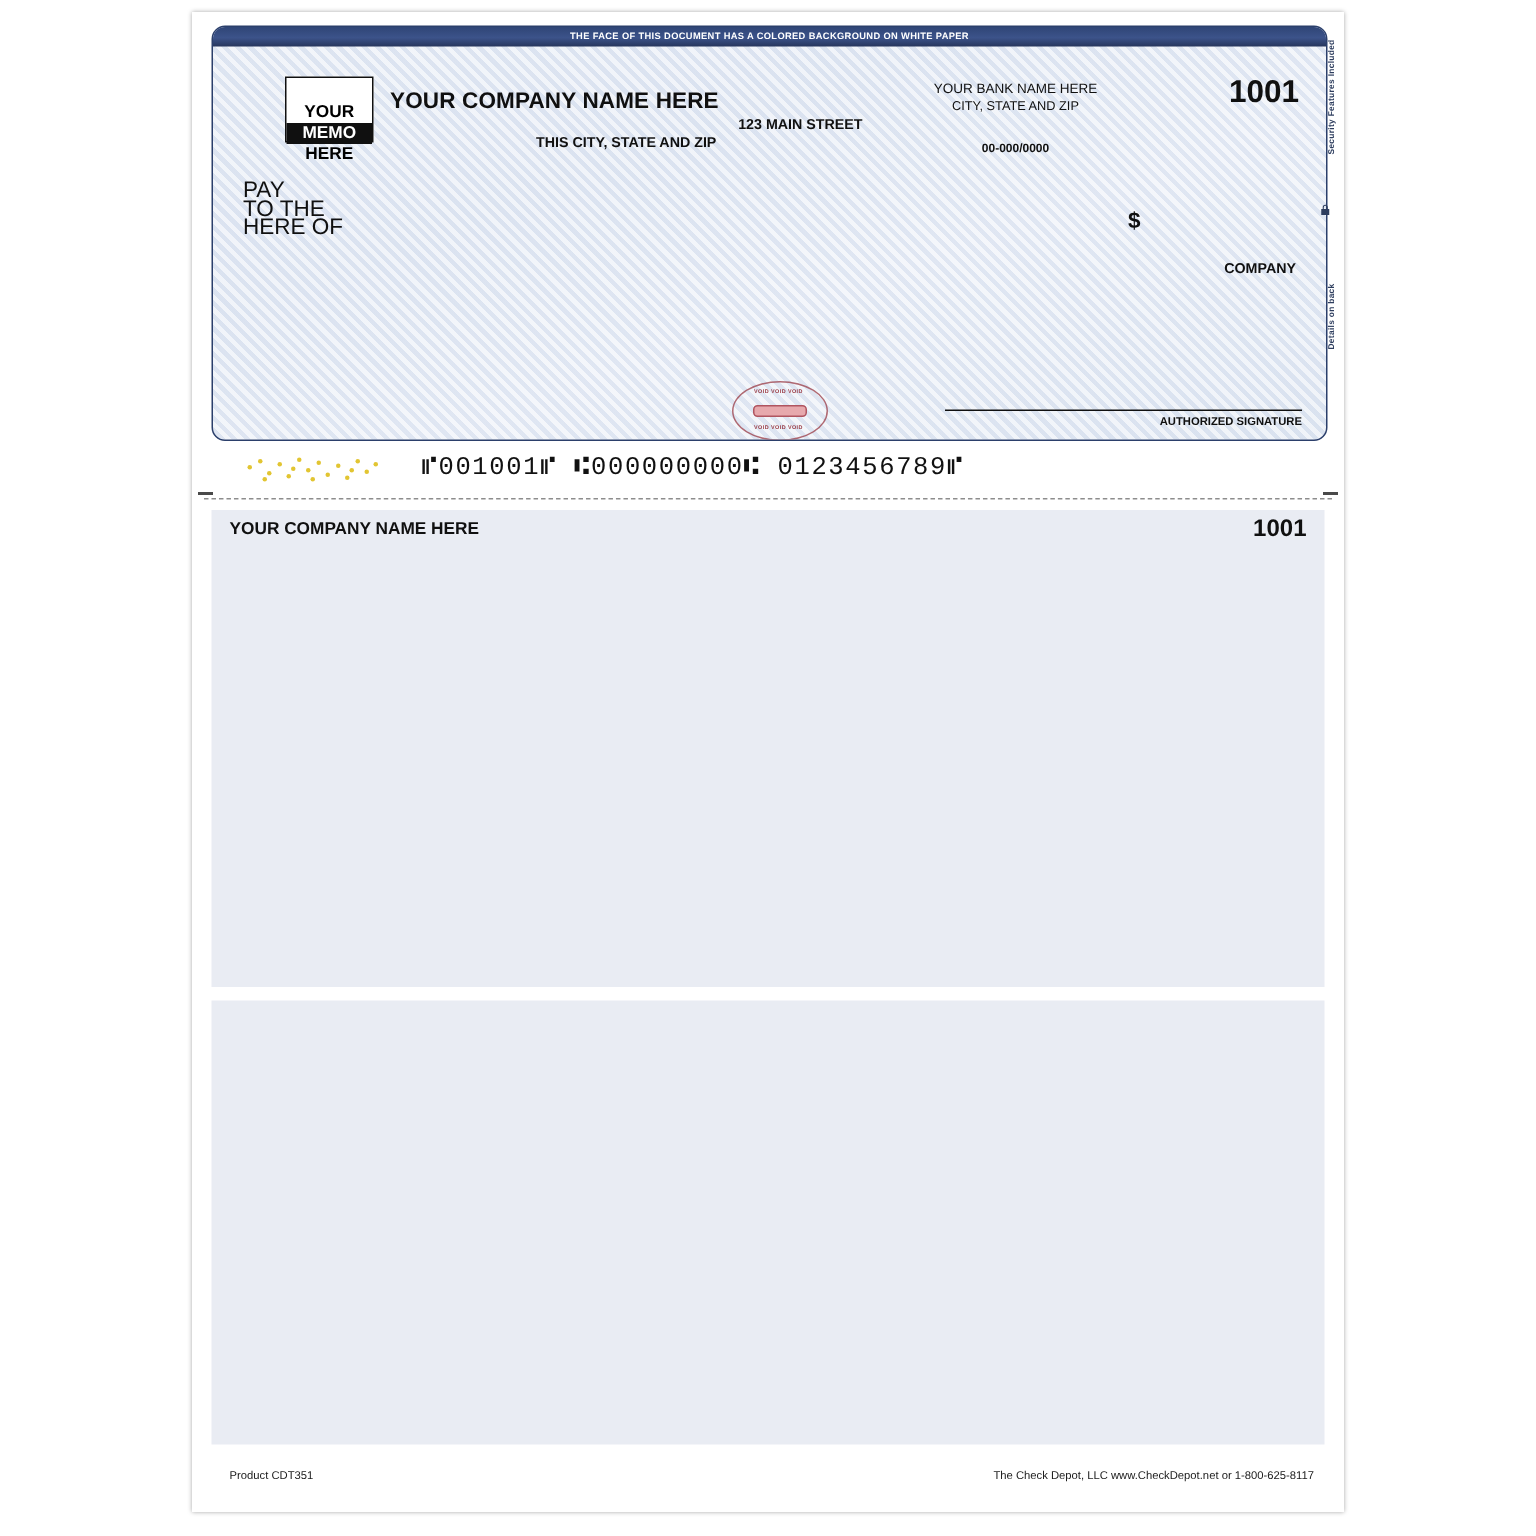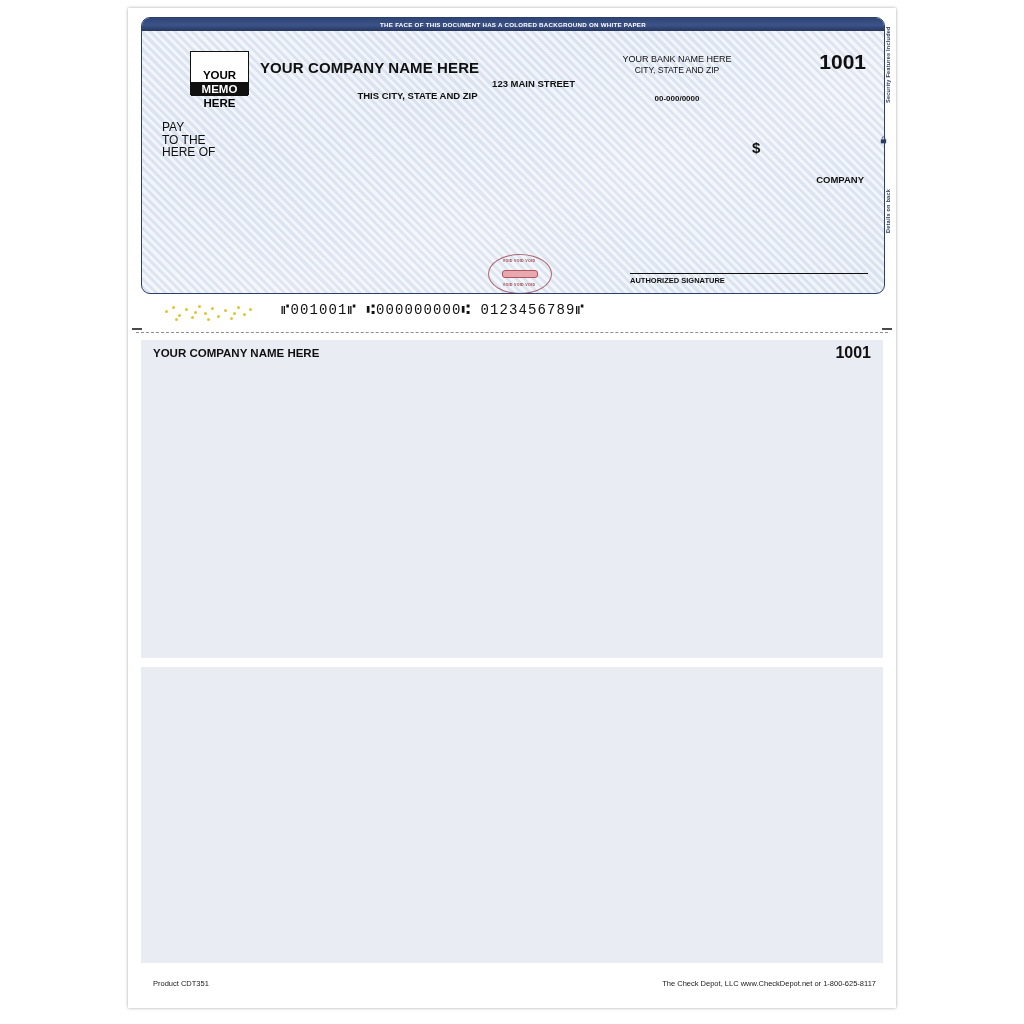--- a/index.html
+++ b/index.html
@@ -143,21 +143,21 @@
     top: 32px;
     font-size: 21px;
     font-weight: bold;
     color: #101010;
   }
 
   .pay-to {
     position: absolute;
     left: 20px;
     top: 103px;
-    font-size: 12px;
+    font-size: 15px;
     line-height: 12.5px;
     color: #101010;
   }
   .dollar-sign {
     position: absolute;
     left: 610px;
     top: 121px;
     font-size: 15px;
     font-weight: bold;
     color: #101010;
@@ -184,21 +184,21 @@
     left: 488px;
     top: 255px;
     width: 238px;
     border-bottom: 1px solid #101010;
   }
   .sig-label {
     position: absolute;
     left: 488px;
     top: 258px;
     width: 238px;
-    text-align: left;
+    text-align: right;
     font-size: 7.5px;
     font-weight: bold;
     color: #101010;
   }
 
   
   .seal {
     position: absolute;
     left: 346px;
     top: 236px;
@@ -274,21 +274,21 @@
     left: 13px;
     top: 288px;
     width: 742px;
     height: 36px;
   }
   .micr-line {
     position: absolute;
     left: 140px;
     top: 6px;
     font-family: "Liberation Mono", monospace;
-    font-size: 14px;
+    font-size: 17px;
     letter-spacing: 1.1px;
     color: #111;
     white-space: nowrap;
   }
   .dots {
     position: absolute;
     left: 22px;
     top: 8px;
     width: 90px;
     height: 18px;

